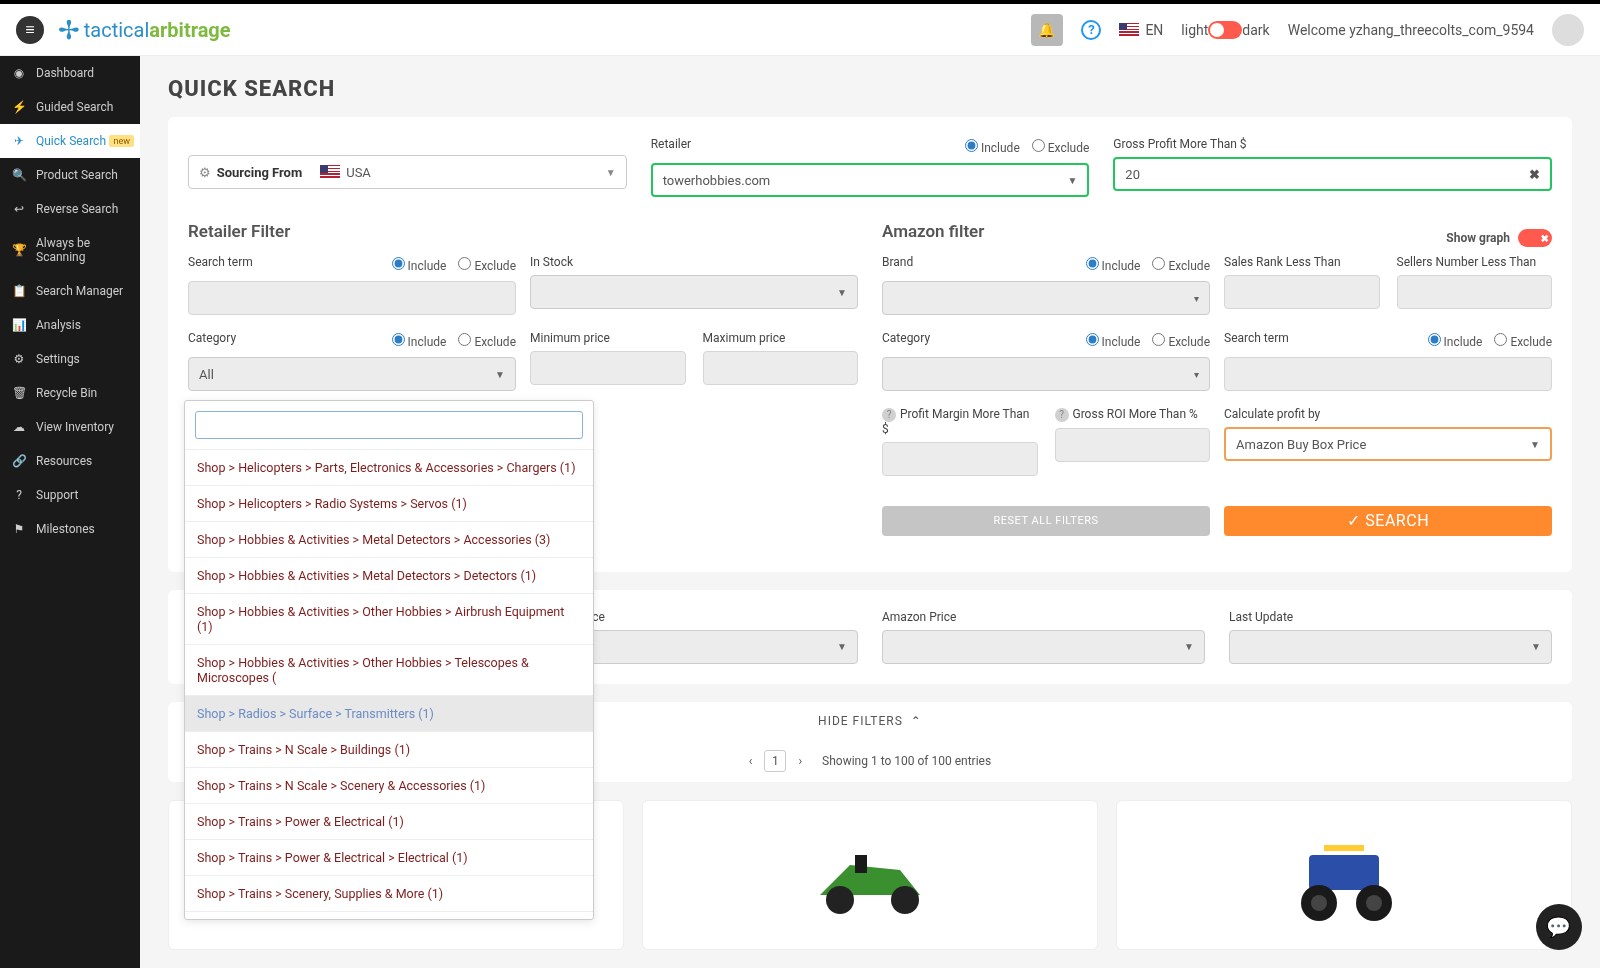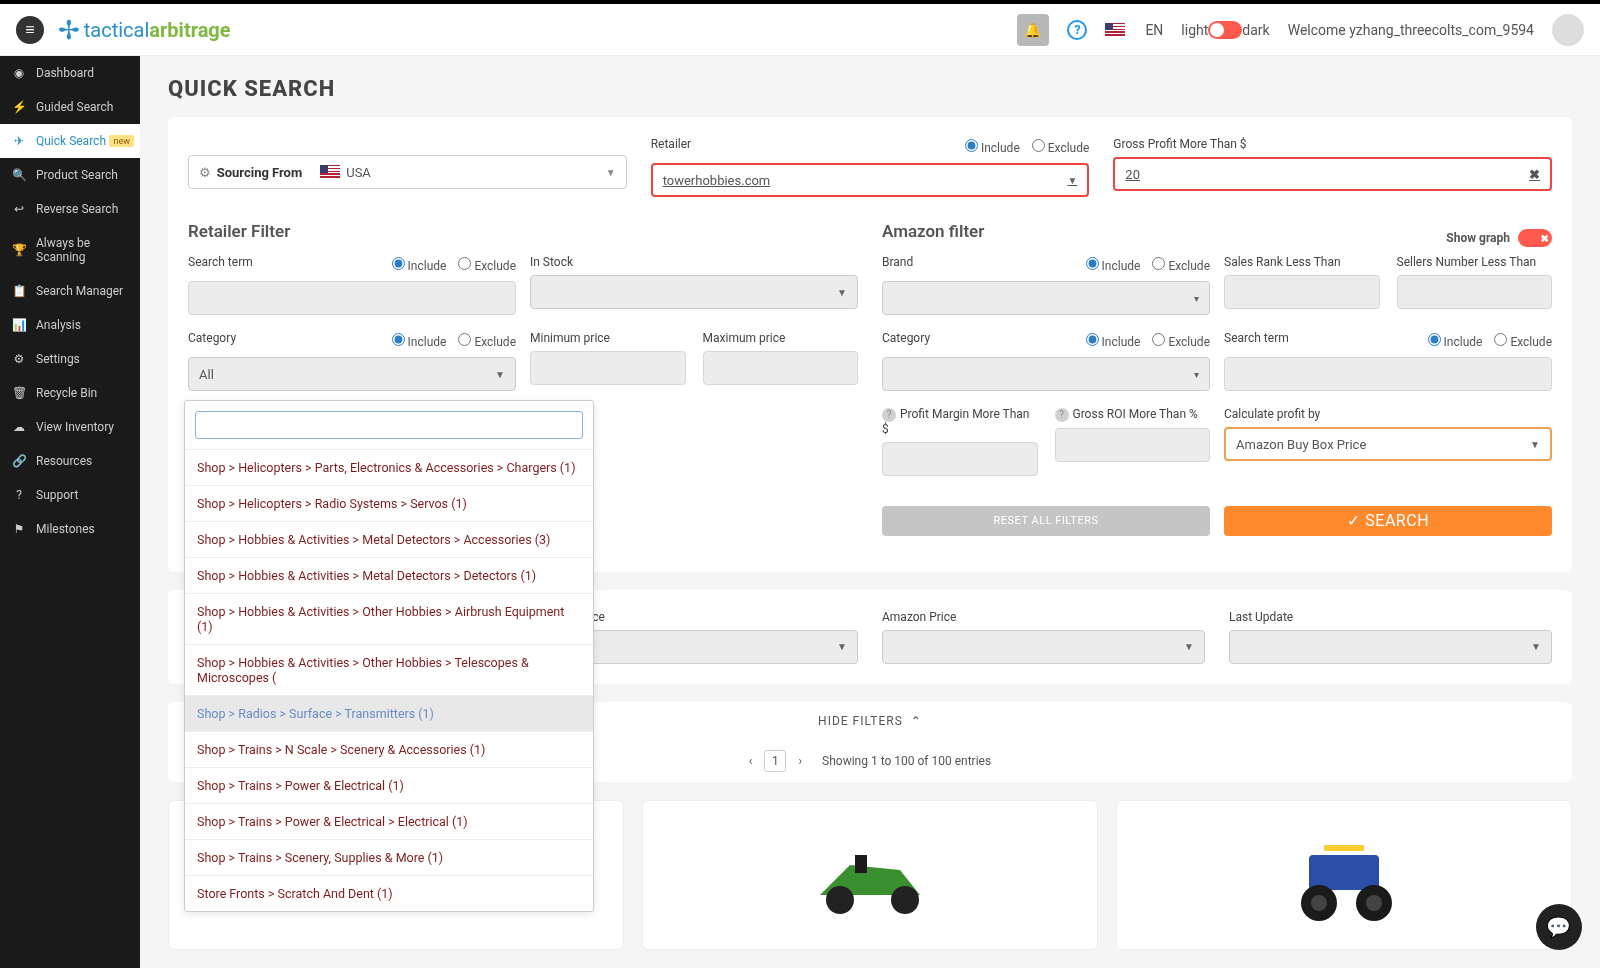--- a/index.html
+++ b/index.html
@@ -25,21 +25,21 @@
 .sb-item.active { background: #fff; color: #2b8fc7; }
 .sb-item .ic { width: 14px; text-align: center; font-size: 12px; }
 .badge-new { background: #ffe082; color: #8a5a00; font-size: 9px; padding: 1px 4px; border-radius: 2px; position: absolute; right: 6px; }
 .main { flex: 1; padding: 20px 28px; }
 .page-title { font-size: 22px; font-weight: 800; color: #444; letter-spacing: 1px; margin-bottom: 16px; }
 .card { background: #fff; border-radius: 6px; padding: 20px; margin-bottom: 18px; }
 .top-row { display: flex; gap: 24px; }
 .top-row > div { flex: 1; }
 .lbl { font-size: 12px; color: #444; margin-bottom: 6px; display: block; }
 .input-like { width: 100%; height: 34px; border: 1px solid #ccc; border-radius: 4px; padding: 0 10px; font-size: 13px; color: #555; background: #fff; display: flex; align-items: center; }
-.input-highlight { border: 2px solid #ef4444; text-decoration: underline; }
+.input-highlight { border: 2px solid #22c55e; }
 .select-like { width: 100%; height: 34px; border: 1px solid #ccc; border-radius: 4px; padding: 0 10px; font-size: 13px; color: #555; background: #ececec; display: flex; align-items: center; justify-content: space-between; }
 .radio-row { display: flex; gap: 12px; font-size: 12px; color: #555; align-items: center; }
 .radio-row input { accent-color: #2b7dc7; }
 .filters-row { display: flex; gap: 24px; margin-top: 24px; }
 .col-left { flex: 1; }
 .col-right { flex: 1; }
 .section-title { font-size: 17px; font-weight: 600; color: #555; margin-bottom: 14px; }
 .row2 { display: flex; gap: 14px; margin-bottom: 16px; }
 .row2 > div { flex: 1; }
 .field-top { display: flex; justify-content: space-between; align-items: center; margin-bottom: 6px; }
@@ -86,21 +86,21 @@
 <div class="header">
   <div class="hamburger">≡</div>
   <div class="logo">
     <span class="bird">✢</span>
     <span class="t1">tactical</span>
       <span class="t2">arbitrage</span>
   </div>
   <div class="header-right">
     <div class="notif">🔔</div>
     <div class="help-ic">?</div>
-    <div style="display:flex;align-items:center;gap:20px;">
+    <div style="display:flex;align-items:center;gap:6px;">
       <span class="flag"></span>
       <span>EN</span>
     </div>
     <div style="display:flex;align-items:center;">
       <span>light</span>
       <div class="theme-toggle"></div>
       <span>dark</span>
     </div>
     <span>Welcome yzhang_threecolts_com_9594</span>
     <div class="avatar"></div>
@@ -417,20 +417,21 @@
 <div class="dd-wrap">
   <div class="dd-search"><input type="text" style=""></div>
   <div class="dd-list" id="dd-list">
       <div class="dd-item">Shop &gt; Helicopters &gt; Parts, Electronics &amp; Accessories &gt; Chargers (1)</div>
       <div class="dd-item">Shop &gt; Helicopters &gt; Radio Systems &gt; Servos (1)</div>
       <div class="dd-item">Shop &gt; Hobbies &amp; Activities &gt; Metal Detectors &gt; Accessories (3)</div>
       <div class="dd-item">Shop &gt; Hobbies &amp; Activities &gt; Metal Detectors &gt; Detectors (1)</div>
       <div class="dd-item">Shop &gt; Hobbies &amp; Activities &gt; Other Hobbies &gt; Airbrush Equipment (1)</div>
       <div class="dd-item">Shop &gt; Hobbies &amp; Activities &gt; Other Hobbies &gt; Telescopes &amp; Microscopes (</div>
       <div class="dd-item hovered">Shop &gt; Radios &gt; Surface &gt; Transmitters (1)</div>
+      <div class="dd-item">Shop &gt; Trains &gt; N Scale &gt; Buildings (1)</div>
       <div class="dd-item">Shop &gt; Trains &gt; N Scale &gt; Scenery &amp; Accessories (1)</div>
       <div class="dd-item">Shop &gt; Trains &gt; Power &amp; Electrical (1)</div>
       <div class="dd-item">Shop &gt; Trains &gt; Power &amp; Electrical &gt; Electrical (1)</div>
       <div class="dd-item">Shop &gt; Trains &gt; Scenery, Supplies &amp; More (1)</div>
       <div class="dd-item">Store Fronts &gt; Scratch And Dent (1)</div>
     </div>
 </div>
 
 <div class="chat-bubble">💬</div>
 

